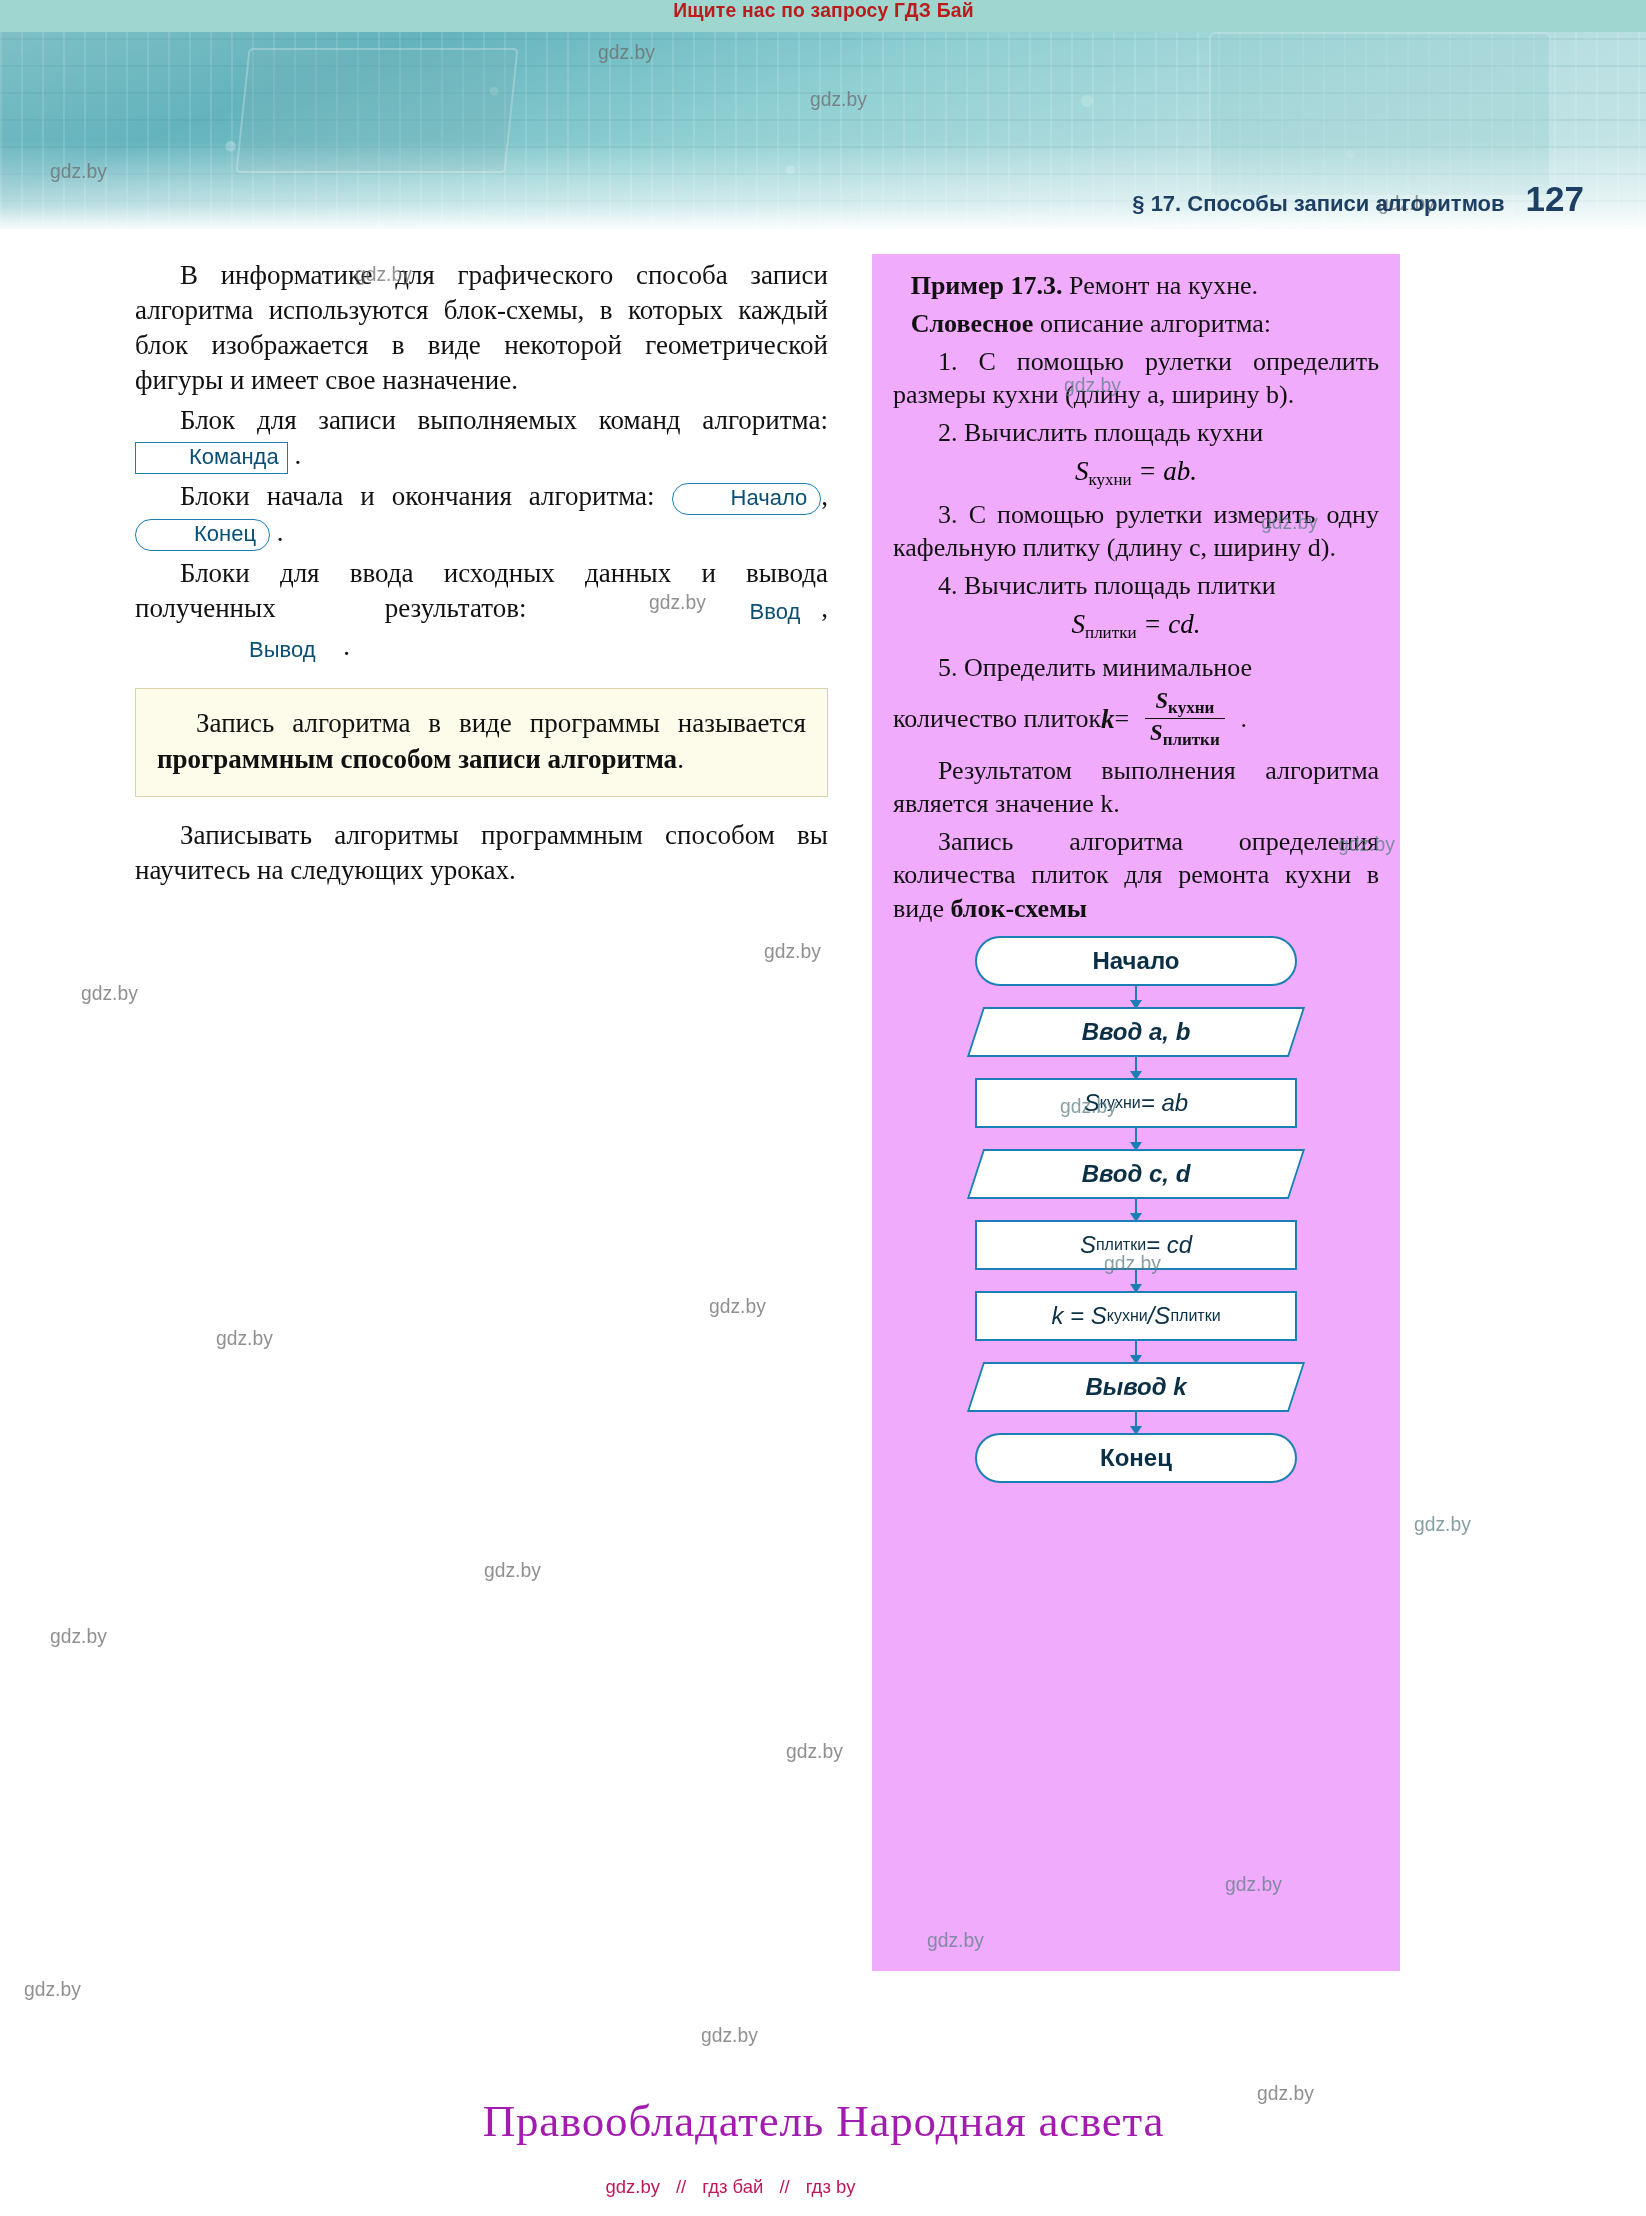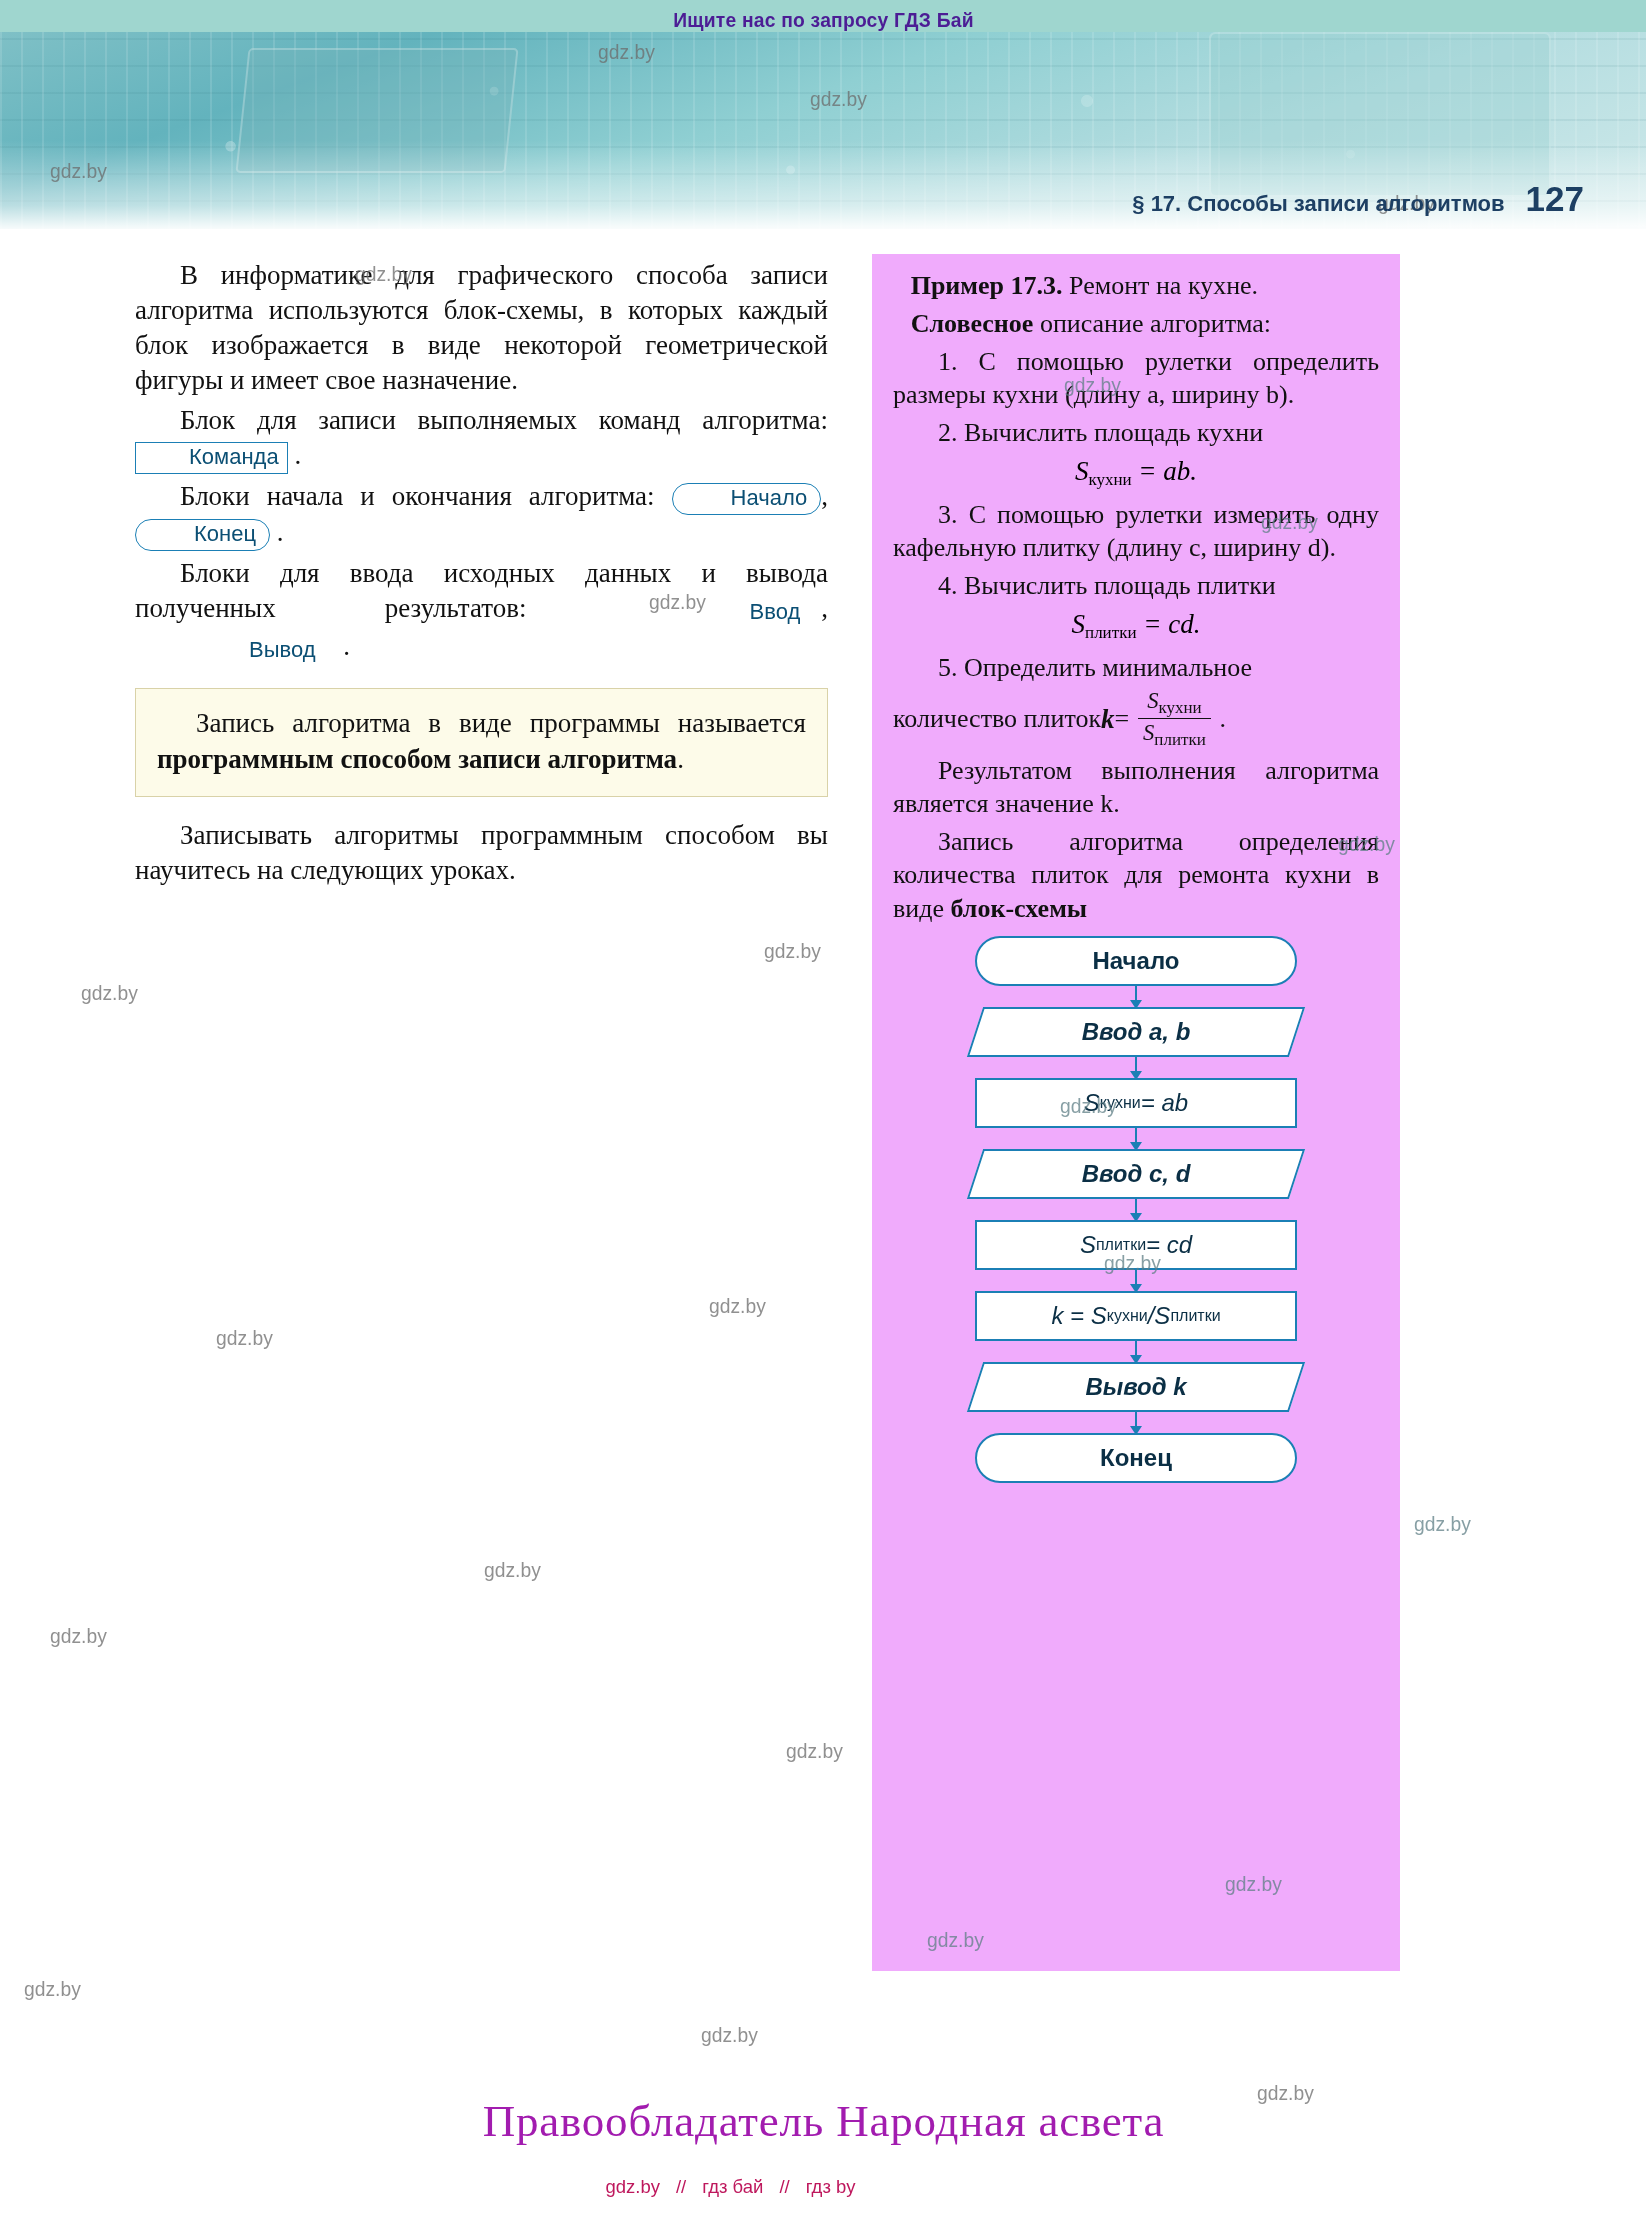--- a/index.html
+++ b/index.html
@@ -15,26 +15,26 @@
     overflow: hidden;
   }
 
   
   .top-banner {
     position: absolute;
     top: 0; left: 0;
     width: 1647px;
     height: 32px;
     background: #9fd6cf;
-    color: #4c1d95;
+    color: #b91c1c;
     font-family: "Liberation Sans", sans-serif;
     font-weight: bold;
     font-size: 19.3px;
     display: flex;
-    align-items: flex-end;
+    align-items: flex-start;
     justify-content: center;
     letter-spacing: 0.2px;
   }
 
   
   .header-strip {
     position: absolute;
     top: 32px; left: 0;
     width: 1647px;
     height: 197px;
@@ -191,21 +191,22 @@
     font-style: normal;
     vertical-align: -0.30em;
     font-family: "Liberation Serif", serif;
   }
   .frac {
     display: inline-block;
     vertical-align: middle;
     text-align: center;
     font-style: italic;
     line-height: 1.05;
-    margin: 0 9px;
+    margin: 0 16px;
+    font-weight: bold;
   }
   .frac .num { display: block; padding: 0 4.8px 1.6px 4.8px; border-bottom: 1.6px solid #111; font-size: 22.6px; }
   .frac .den { display: block; padding: 1.6px 4.8px 0 4.8px; font-size: 22.6px; }
 
   .inline-k {
     font-style: italic;
     font-weight: bold;
     font-size: 27px;
   }
 

